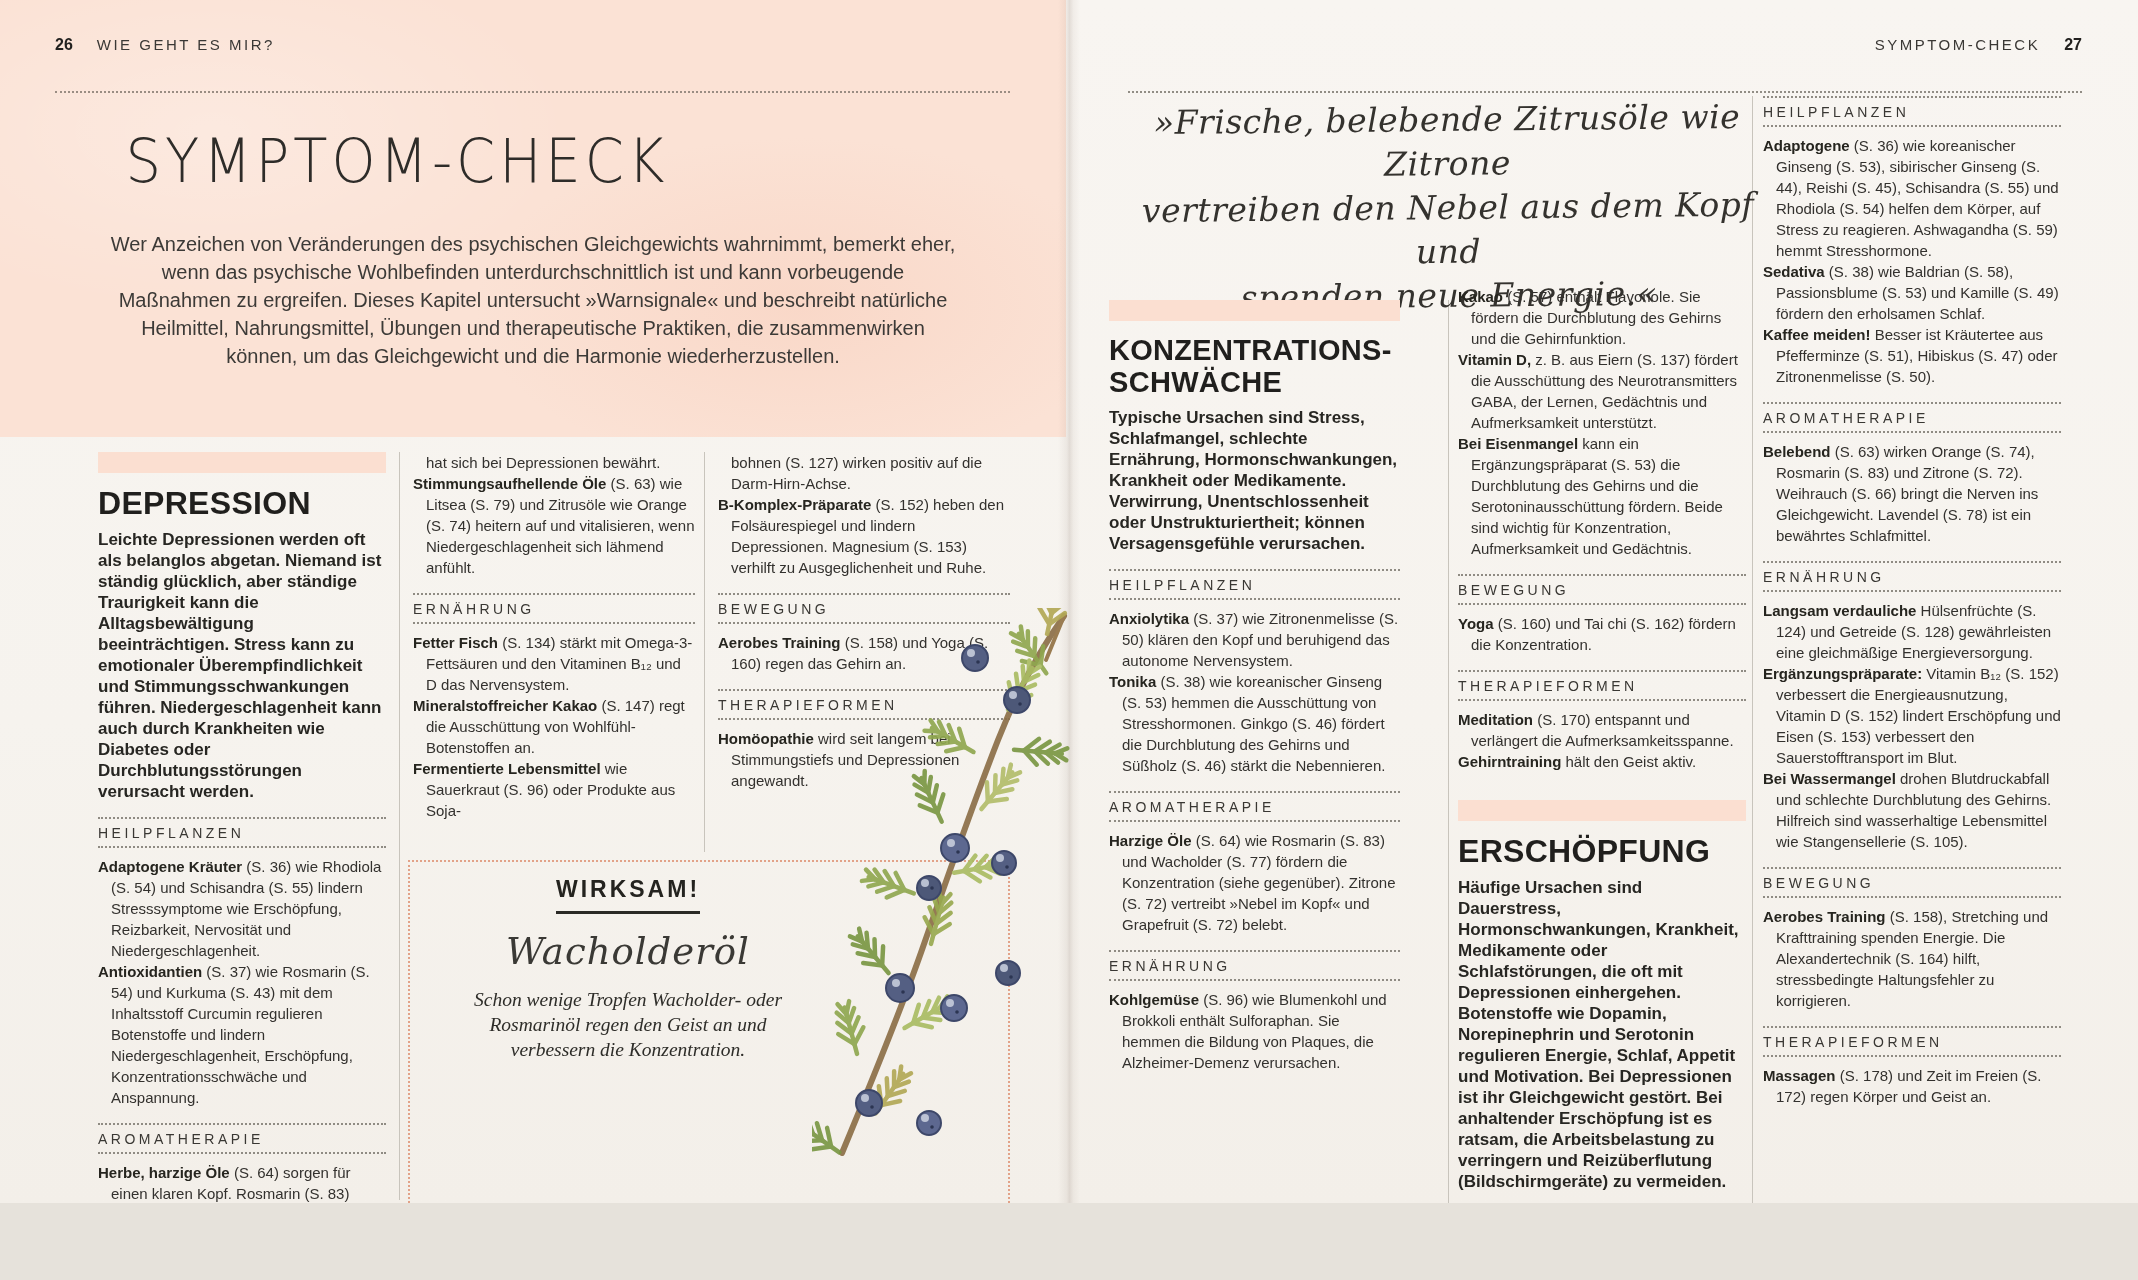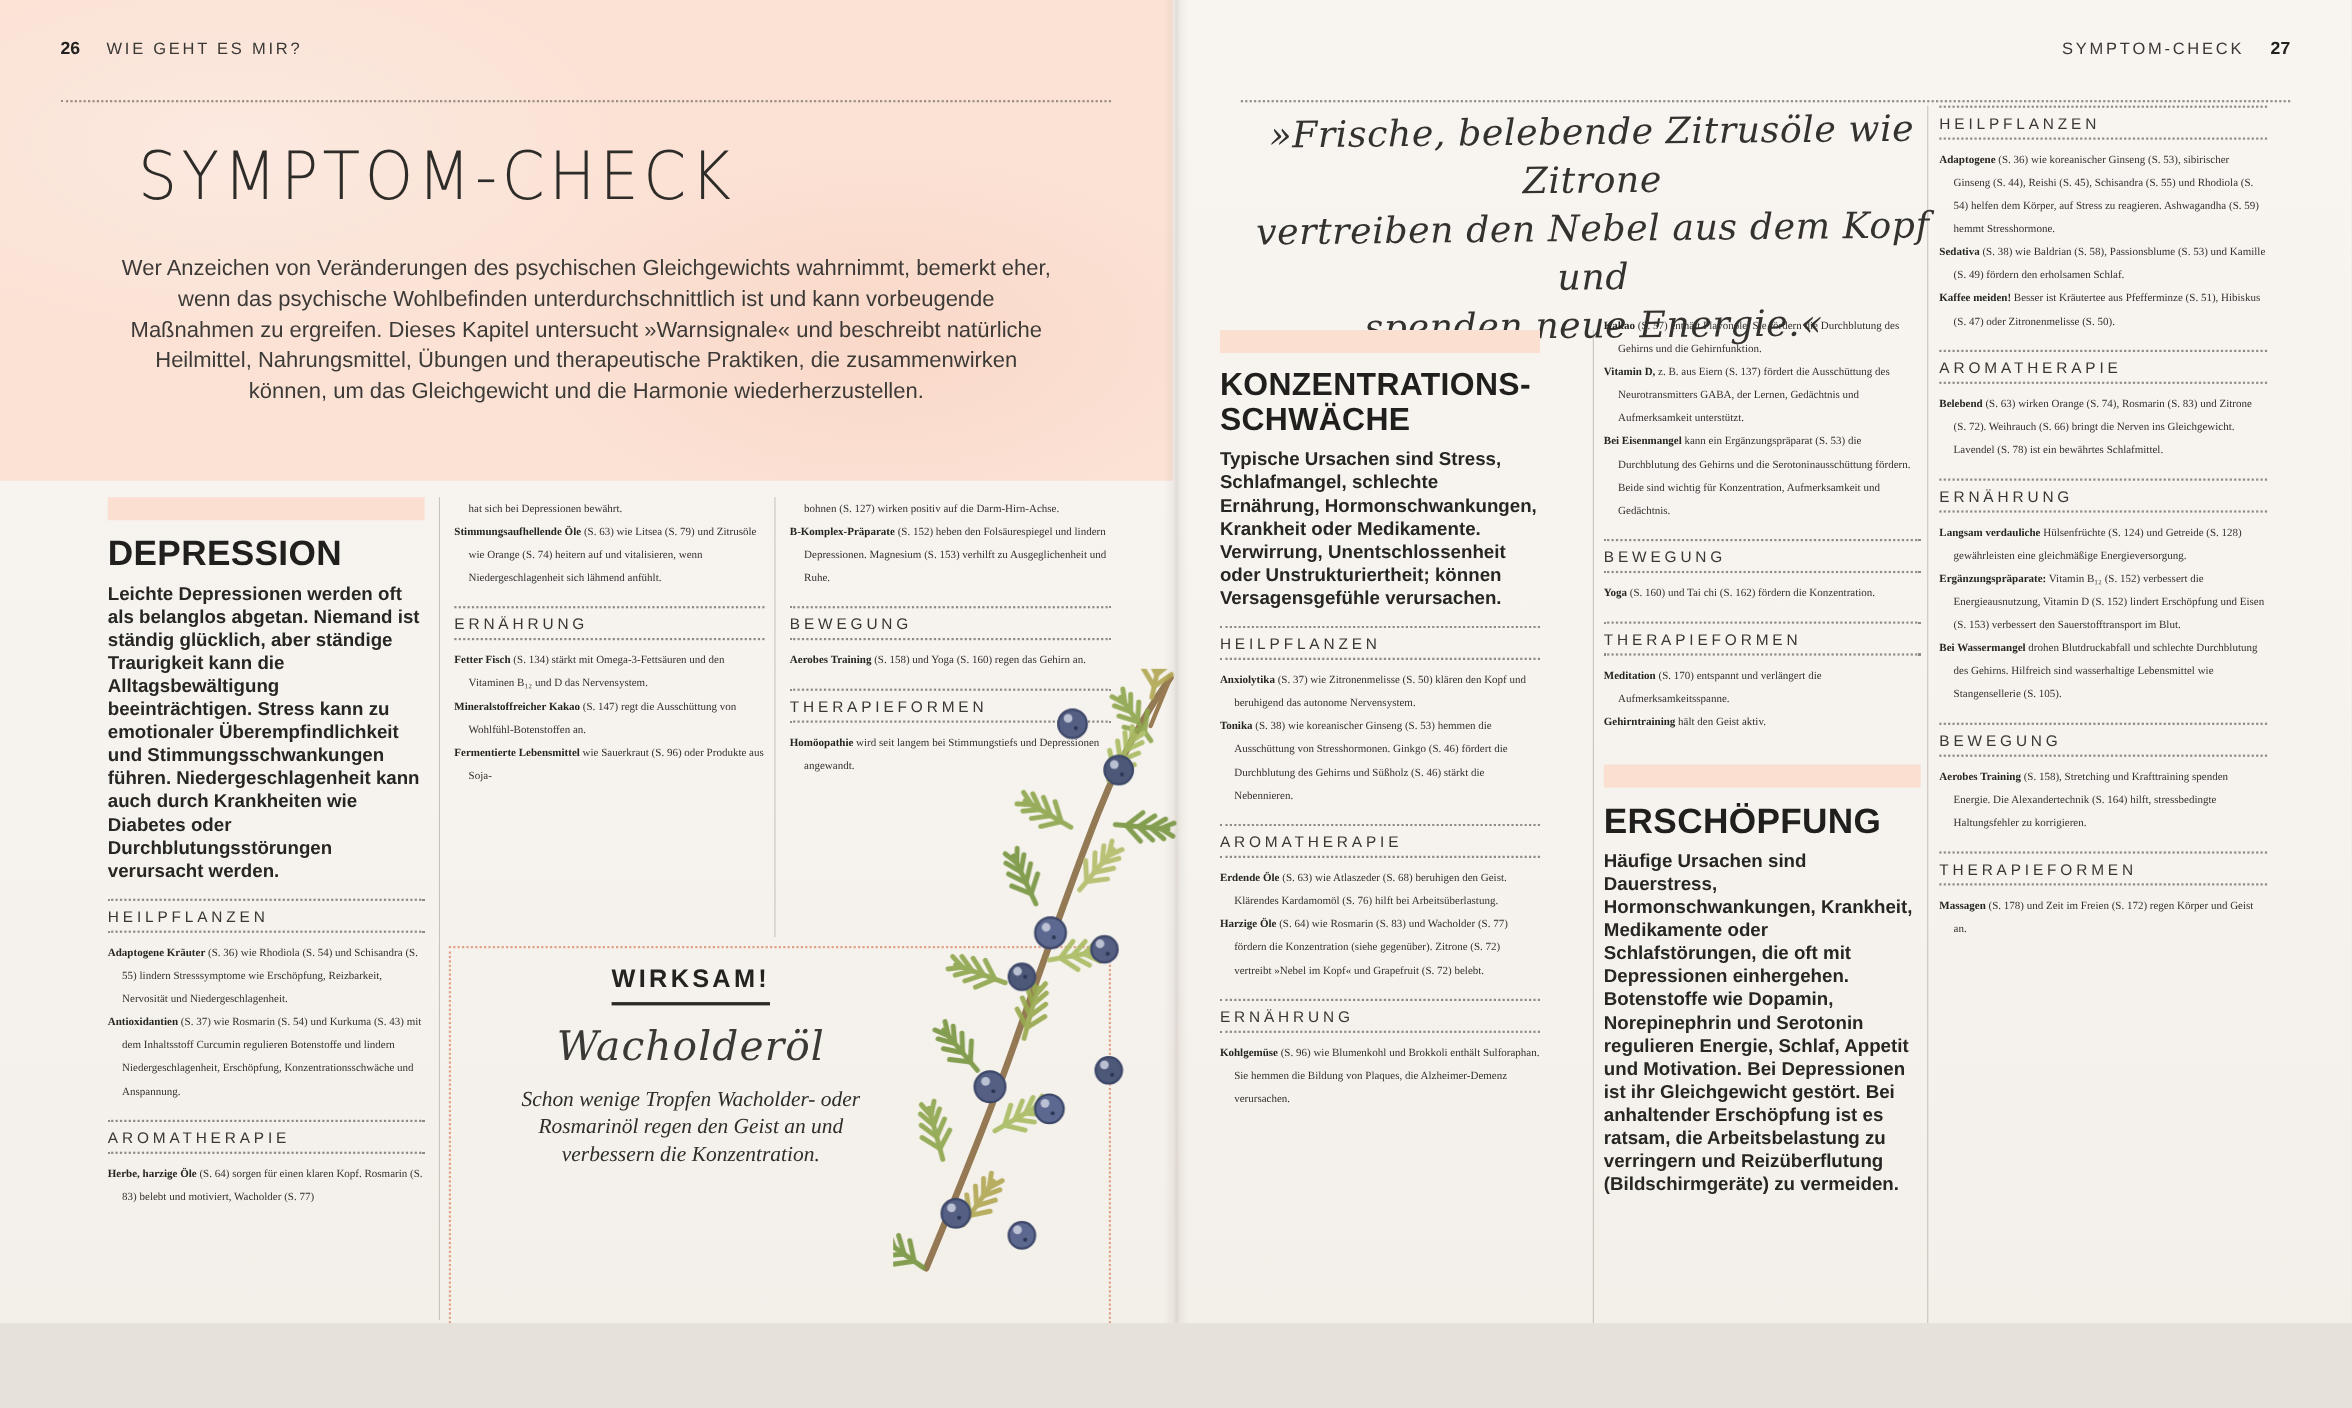--- a/index.html
+++ b/index.html
@@ -60,21 +60,21 @@
     color:#201f1d; margin:0 0 9px;
   }
   h2.article-heading.two-line { font-size:29px; line-height:32px; }
   p.article-lead { font-size:17px; line-height:21px; font-weight:700; color:#272622; margin-bottom:4px; }
   h3.section-head {
     font-size:14px; font-weight:400; letter-spacing:3.5px; color:#393733;
     border-top:2px dotted #8f8b83; border-bottom:2px dotted #8f8b83;
     padding:6px 0 5px; margin:15px 0 8px;
   }
   .item, .runover {
-    font-family:Liberation Serif, serif; font-size:10px; line-height:21px; color:#33312e;
+    font-family:Liberation Sans, sans-serif; font-size:15px; line-height:21px; color:#33312e;
   }
   .item { padding-left:13px; text-indent:-13px; }
   .item b { font-weight:700; color:#26251f; }
   .runover { padding-left:13px; }
   
   .quote {
     position:absolute; left:1128px; top:98px; width:640px; text-align:center;
     font-family:"DejaVu Serif", serif; font-style:italic; font-size:33px;
     line-height:44px; color:#34322e; letter-spacing:0.5px; transform:rotate(-0.6deg);
   }
@@ -259,21 +259,20 @@
     <div class="accent-bar"></div>
     <h2 class="article-heading two-line">
       <span style="display:block">KONZENTRATIONS-</span>
       <span style="display:block">SCHWÄCHE</span>
     </h2>
     <p class="article-lead">Typische Ursachen sind Stress, Schlafmangel, schlechte Ernährung, Hormonschwankungen, Krankheit oder Medikamente. Verwirrung, Unentschlossenheit oder Unstrukturiertheit; können Versagensgefühle verursachen.</p>
     <h3 class="section-head">HEILPFLANZEN</h3>
     <p class="item"><b>Anxiolytika</b><span> (S. 37) wie Zitronenmelisse (S. 50) klären den Kopf und beruhigend das autonome Nervensystem.</span></p>
     <p class="item"><b>Tonika</b><span> (S. 38) wie koreanischer Ginseng (S. 53) hemmen die Ausschüttung von Stresshormonen. Ginkgo (S. 46) fördert die Durchblutung des Gehirns und Süßholz (S. 46) stärkt die Nebennieren.</span></p>
     <h3 class="section-head">AROMATHERAPIE</h3>
-    <p class="item"><b>Erdende Öle</b><span> (S. 63) wie Atlaszeder (S. 68) beruhigen den Geist. Klärendes Kardamomöl (S. 76) hilft bei Arbeitsüberlastung.</span></p>
     <p class="item"><b>Harzige Öle</b><span> (S. 64) wie Rosmarin (S. 83) und Wacholder (S. 77) fördern die Konzentration (siehe gegenüber). Zitrone (S. 72) vertreibt »Nebel im Kopf« und Grapefruit (S. 72) belebt.</span></p>
     <h3 class="section-head">ERNÄHRUNG</h3>
     <p class="item"><b>Kohlgemüse</b><span> (S. 96) wie Blumenkohl und Brokkoli enthält Sulforaphan. Sie hemmen die Bildung von Plaques, die Alzheimer-Demenz verursachen.</span></p>
   </div>
 
   <div class="col col-r2">
     <p class="item"><b>Kakao</b><span> (S. 57) enthält Flavonole. Sie fördern die Durchblutung des Gehirns und die Gehirnfunktion.</span></p>
     <p class="item"><b>Vitamin D,</b><span> z. B. aus Eiern (S. 137) fördert die Ausschüttung des Neurotransmitters GABA, der Lernen, Gedächtnis und Aufmerksamkeit unterstützt.</span></p>
     <p class="item"><b>Bei Eisenmangel</b><span> kann ein Ergänzungspräparat (S. 53) die Durchblutung des Gehirns und die Serotoninausschüttung fördern. Beide sind wichtig für Konzentration, Aufmerksamkeit und Gedächtnis.</span></p>
     <h3 class="section-head">BEWEGUNG</h3>

